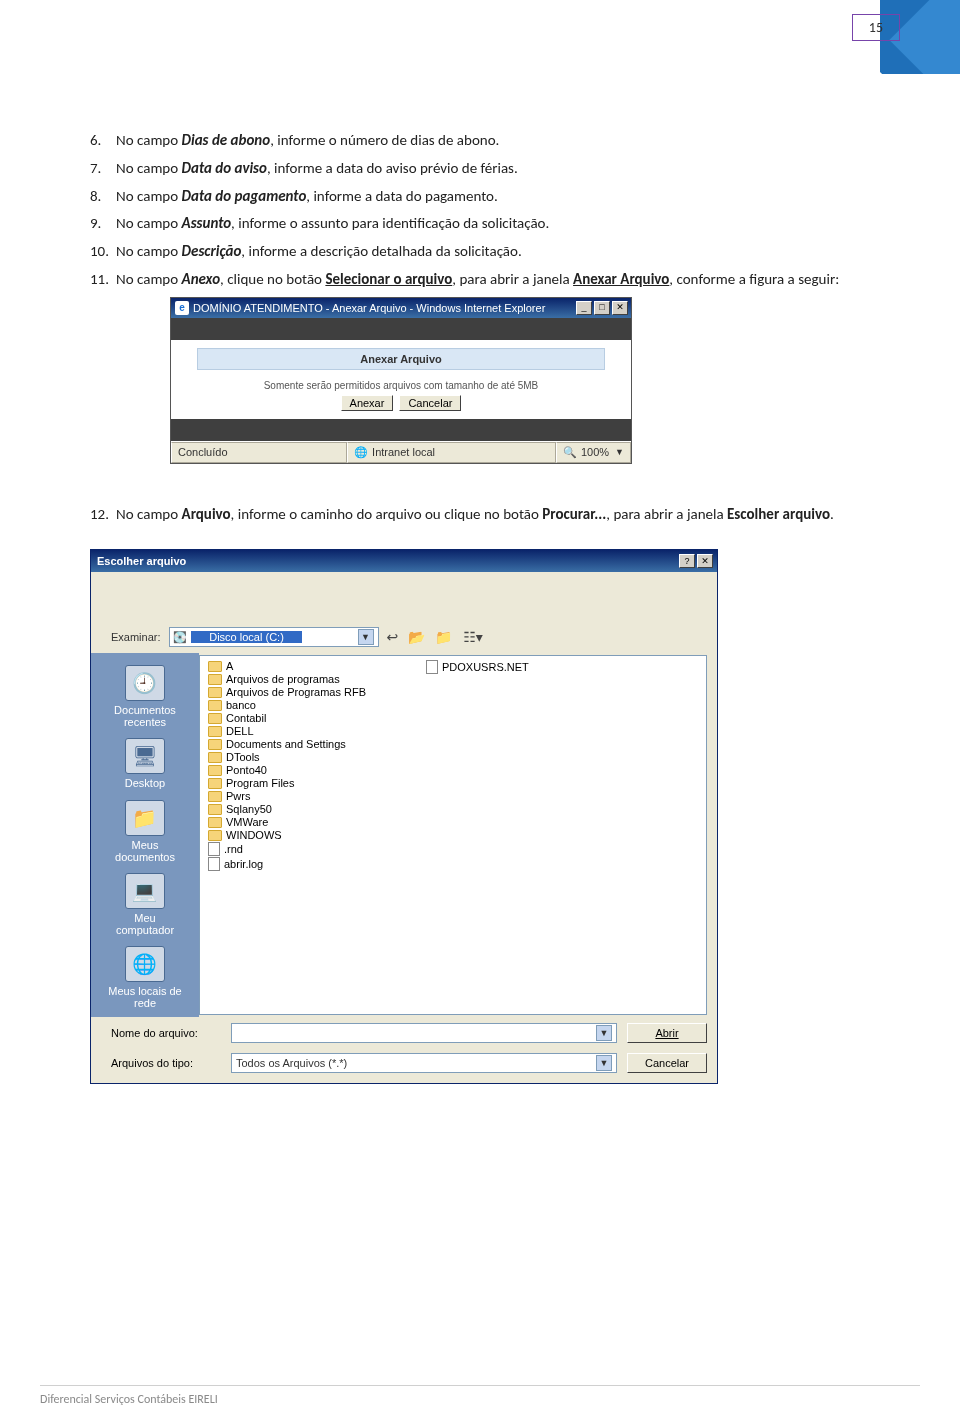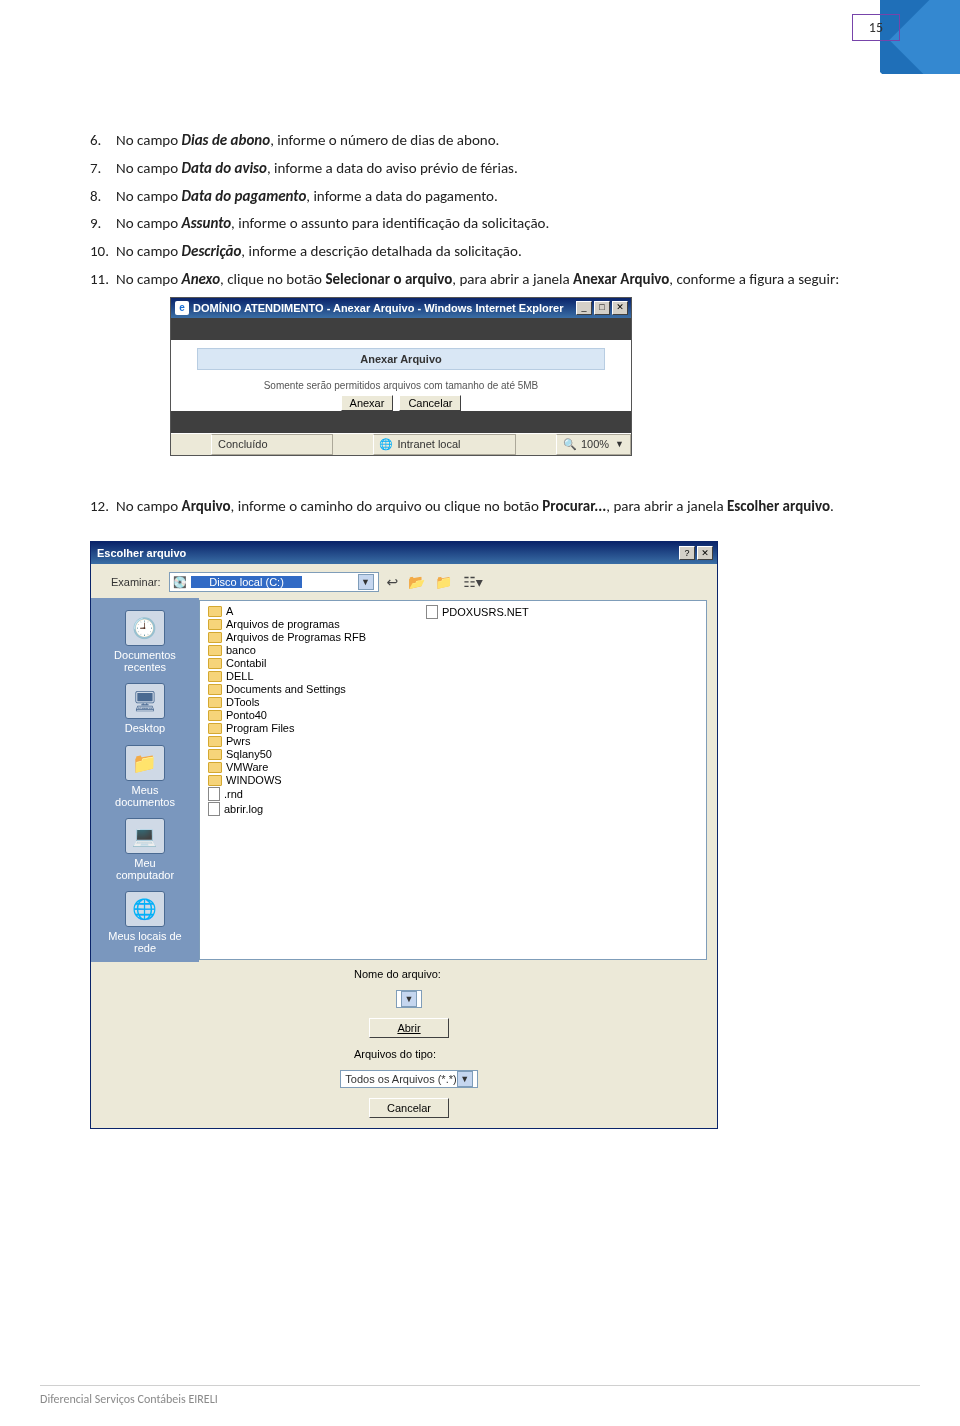--- a/index.html
+++ b/index.html
@@ -44,21 +44,21 @@
     background: #3a8fd6;
     transform: rotate(45deg);
     opacity: .8;
   }
   .content { margin-top: 110px; }
   ol.main { list-style: none; padding-left: 26px; }
   ol.main li { margin-bottom: 6px; position: relative; line-height: 1.45; color: #222; }
   ol.main li .num { position: absolute; left: -26px; }
   .bold-it { font-weight: bold; font-style: italic; }
   .bold { font-weight: bold; }
-  .ul { }
+  .ul { text-decoration: underline; }
   .img1 { margin: 6px 0 0 80px; }
   .img2 { margin: 24px 0 0 0; }
 
   
   .ie-dlg {
     width: 462px;
     border: 1px solid #555;
     font-family: Tahoma, Arial, sans-serif;
     font-size: 11px;
     background: #fff;
@@ -72,21 +72,21 @@
     padding: 0 3px 0 4px;
   }
   .ie-titlebar .ie-ico {
     width: 14px; height: 14px;
     background: #fff;
     border-radius: 2px;
     margin-right: 4px;
     display: flex; align-items:center; justify-content:center;
     color:#1a6fd4; font-weight:bold; font-size:10px;
   }
-  .ie-titlebar-text { flex: 1; font-weight: bold; font-size: 11px; }
+  .ie-titlebar-text { flex: 1; font-weight: normal; font-size: 11px; }
   .ie-sysbtn {
     width: 16px; height: 14px;
     background: #d4d0c8;
     border: 1px solid #fff;
     border-right-color: #404040;
     border-bottom-color: #404040;
     margin-left: 2px;
     color: #000; font-size: 9px;
     display: flex; align-items: center; justify-content: center;
     line-height: 1;
@@ -127,36 +127,36 @@
     font-size: 11px;
     font-family: Tahoma, Arial, sans-serif;
   }
   .row-note {
     text-align: center;
     font-size: 10px;
     color: #555;
     padding: 2px 0 4px;
   }
   .row-actions {
-    display: flex; justify-content: center; gap: 6px; 
+    display: flex; justify-content: center; gap: 6px; padding-bottom: 8px;
   }
   .ie-status {
     display: flex;
     align-items: center;
     background: #ece9d8;
     border-top: 1px solid #fff;
     height: 22px;
     font-size: 11px;
     color: #333;
   }
   .ie-status .cell {
     border: 1px solid #aca899;
     border-left-color: #fff;
     height: 100%;
-    display: flex; align-items: center; padding: 0 6px; margin-left: 40px;
+    display: flex; align-items: center; padding: 0 6px;
   }
   .ie-status .spacer { flex: 1.2; }
 
   
   .win-dlg {
     width: 628px;
     border: 1px solid #0a246a;
     font-family: Tahoma, Arial, sans-serif;
     font-size: 11px;
     background: #ece9d8;
@@ -164,20 +164,21 @@
   .win-title {
     background: linear-gradient(#0a246a,#3a6ea5);
     color: #fff;
     height: 22px;
     display: flex; align-items: center; padding: 0 4px;
   }
   .win-title-text { flex: 1; font-weight: bold; padding-left: 2px; }
   .win-topbar {
     display: flex; align-items: center; gap: 8px;
     padding: 8px 12px 6px 20px;
+    margin-top: 47px;
   }
   .dd {
     height: 20px;
     border: 1px solid #7f9db9;
     background: #fff;
     display: flex; align-items: center;
     padding: 0 4px;
     min-width: 210px;
     gap: 4px;
   }
@@ -215,21 +216,21 @@
     margin: 2px 10px 2px 0;
     padding: 4px 8px;
     font-size: 11px;
     display: flex;
     gap: 60px;
   }
   .col { display: flex; flex-direction: column; gap: 1px; }
   .fitem { display: flex; align-items: center; gap: 4px; color: #000; white-space: nowrap; }
   .fo { width: 14px; height: 11px; background: #f6d47a; border: 1px solid #d4a830; border-radius: 1px; }
   .doc { width: 12px; height: 14px; background: #fff; border: 1px solid #888; position: relative; }
-  .win-bottom { display: flex; gap: 10px; padding: 6px 10px 10px 20px; align-items: center; flex-direction: column; }
+  .win-bottom { display: flex; gap: 10px; padding: 6px 10px 10px 20px; align-items: center; }
   .win-bottom .lbl { width: 110px; text-align: left; color:#000; }
   .win-bottom .sel {
     flex: 1; height: 20px; border: 1px solid #7f9db9; background: #fff;
     display: flex; align-items:center; padding:0 4px; font-size:11px;
   }
   .win-bottom .sel .ddarrow {
     margin-left:auto; width:16px;height:16px; background:#c5d6ef;
     border:1px solid #7f9db9; display:flex;align-items:center;justify-content:center;
     font-size:9px;
   }

